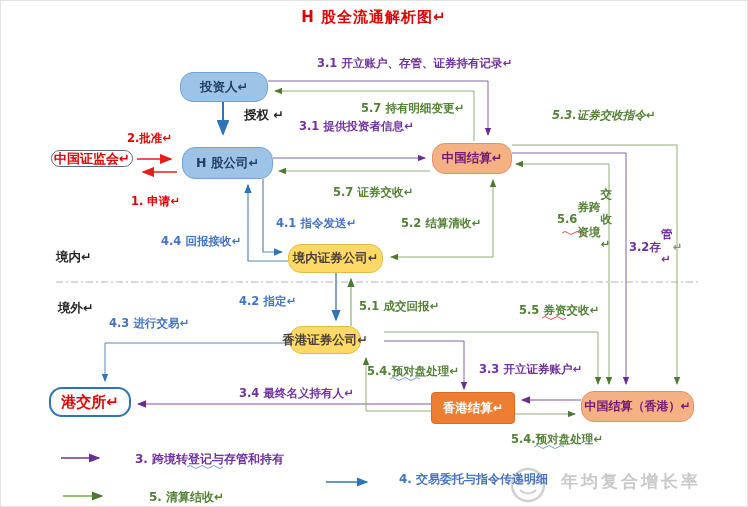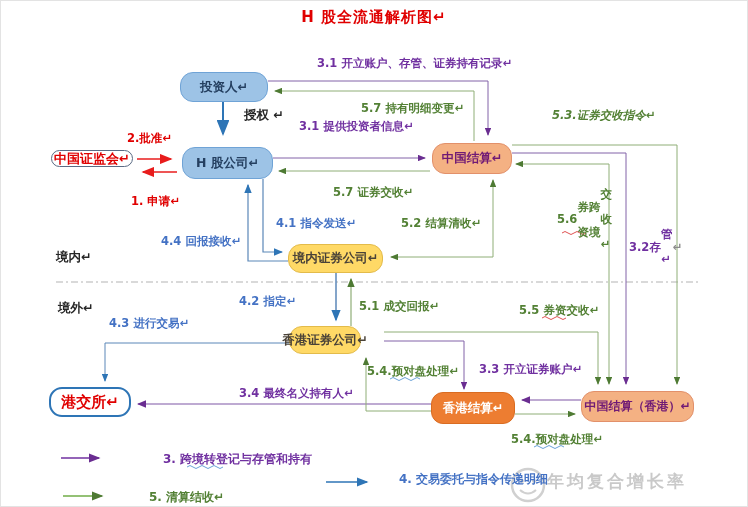--- a/index.html
+++ b/index.html
@@ -9,36 +9,36 @@
     overflow:hidden;border:1px solid #e3e3e3;box-sizing:border-box;
   }
   #wires{position:absolute;left:0;top:0;z-index:1;}
   .box{
     position:absolute;z-index:2;display:flex;align-items:center;justify-content:center;
     font-size:12.5px;font-weight:bold;white-space:nowrap;box-sizing:border-box;border-radius:13px;
   }
   .box.blue{background:#9dc3e6;border:1px solid #6fa3d6;color:#243f60;}
   .box.yellow{background:#ffd966;border:1px solid #e3bb4a;color:#4a4238;}
   .box.salmon{background:#f4b183;border:1px solid #e2906a;color:#701a75;}
-  .box.orange{background:#ed7d31;border:1px solid #d96c22;color:#ffffff;border-radius:12px;}
+  .box.orange{background:#ed7d31;border:1px solid #d96c22;color:#ffffff;border-radius:4px;}
   .box.white-red{background:#ffffff;border:1px solid #5a6b84;color:#e00000;}
   .box.white-hkex{background:#ffffff;border:2px solid #2e75b6;color:#e00000;font-size:15px;}
   .lbl{position:absolute;z-index:3;font-size:11.5px;font-weight:bold;white-space:nowrap;}
   .purple{color:#7030a0;}
   .green{color:#538135;}
   .blue-t{color:#4472c4;}
   .red-t{color:#e00000;}
   .black-t{color:#262626;font-size:12.5px;}
   .gray-t{color:#8c8c8c;}
   .vstack{position:absolute;z-index:3;display:flex;flex-direction:row;align-items:center;
           font-size:11.5px;font-weight:bold;}
   .vstack div{line-height:25px;}
   #title{position:absolute;left:0;right:0;top:7px;text-align:center;z-index:3;
          font-size:15px;font-weight:bold;color:#e00000;letter-spacing:1px;}
-  #watermark{position:absolute;left:546px;top:469px;z-index:4;font-size:17px;
+  #watermark{position:absolute;left:560px;top:469px;z-index:4;font-size:17px;
              color:#c9c9c9;letter-spacing:3px;font-weight:bold;}
   .legend-lbl{font-size:12px;}
 </style>
 </head>
 <body>
 
 <div id="canvas">
 
   <div id="title">H 股全流通解析图↵</div>
 
@@ -161,19 +161,19 @@
     <div>跨境</div>
     <div>交收↵</div>
   </div>
   <div class="vstack purple" style="left:628px;top:221px;width:36px;">
     <div>3.2</div>
     <div>存</div>
     <div>管↵</div>
     <div class="gray-t">↵</div>
   </div>
 
-  <div class="lbl purple legend-lbl" style="left:162px;top:450px;">3. 跨境转登记与存管和持有</div>
+  <div class="lbl purple legend-lbl" style="left:134px;top:450px;">3. 跨境转登记与存管和持有</div>
   <div class="lbl blue-t legend-lbl" style="left:398px;top:470px;">4. 交易委托与指令传递明细</div>
   <div class="lbl green legend-lbl" style="left:148px;top:488px;">5. 清算结收↵</div>
 
   <div id="watermark">年均复合增长率</div>
 
 </div>
 
 </body></html>

